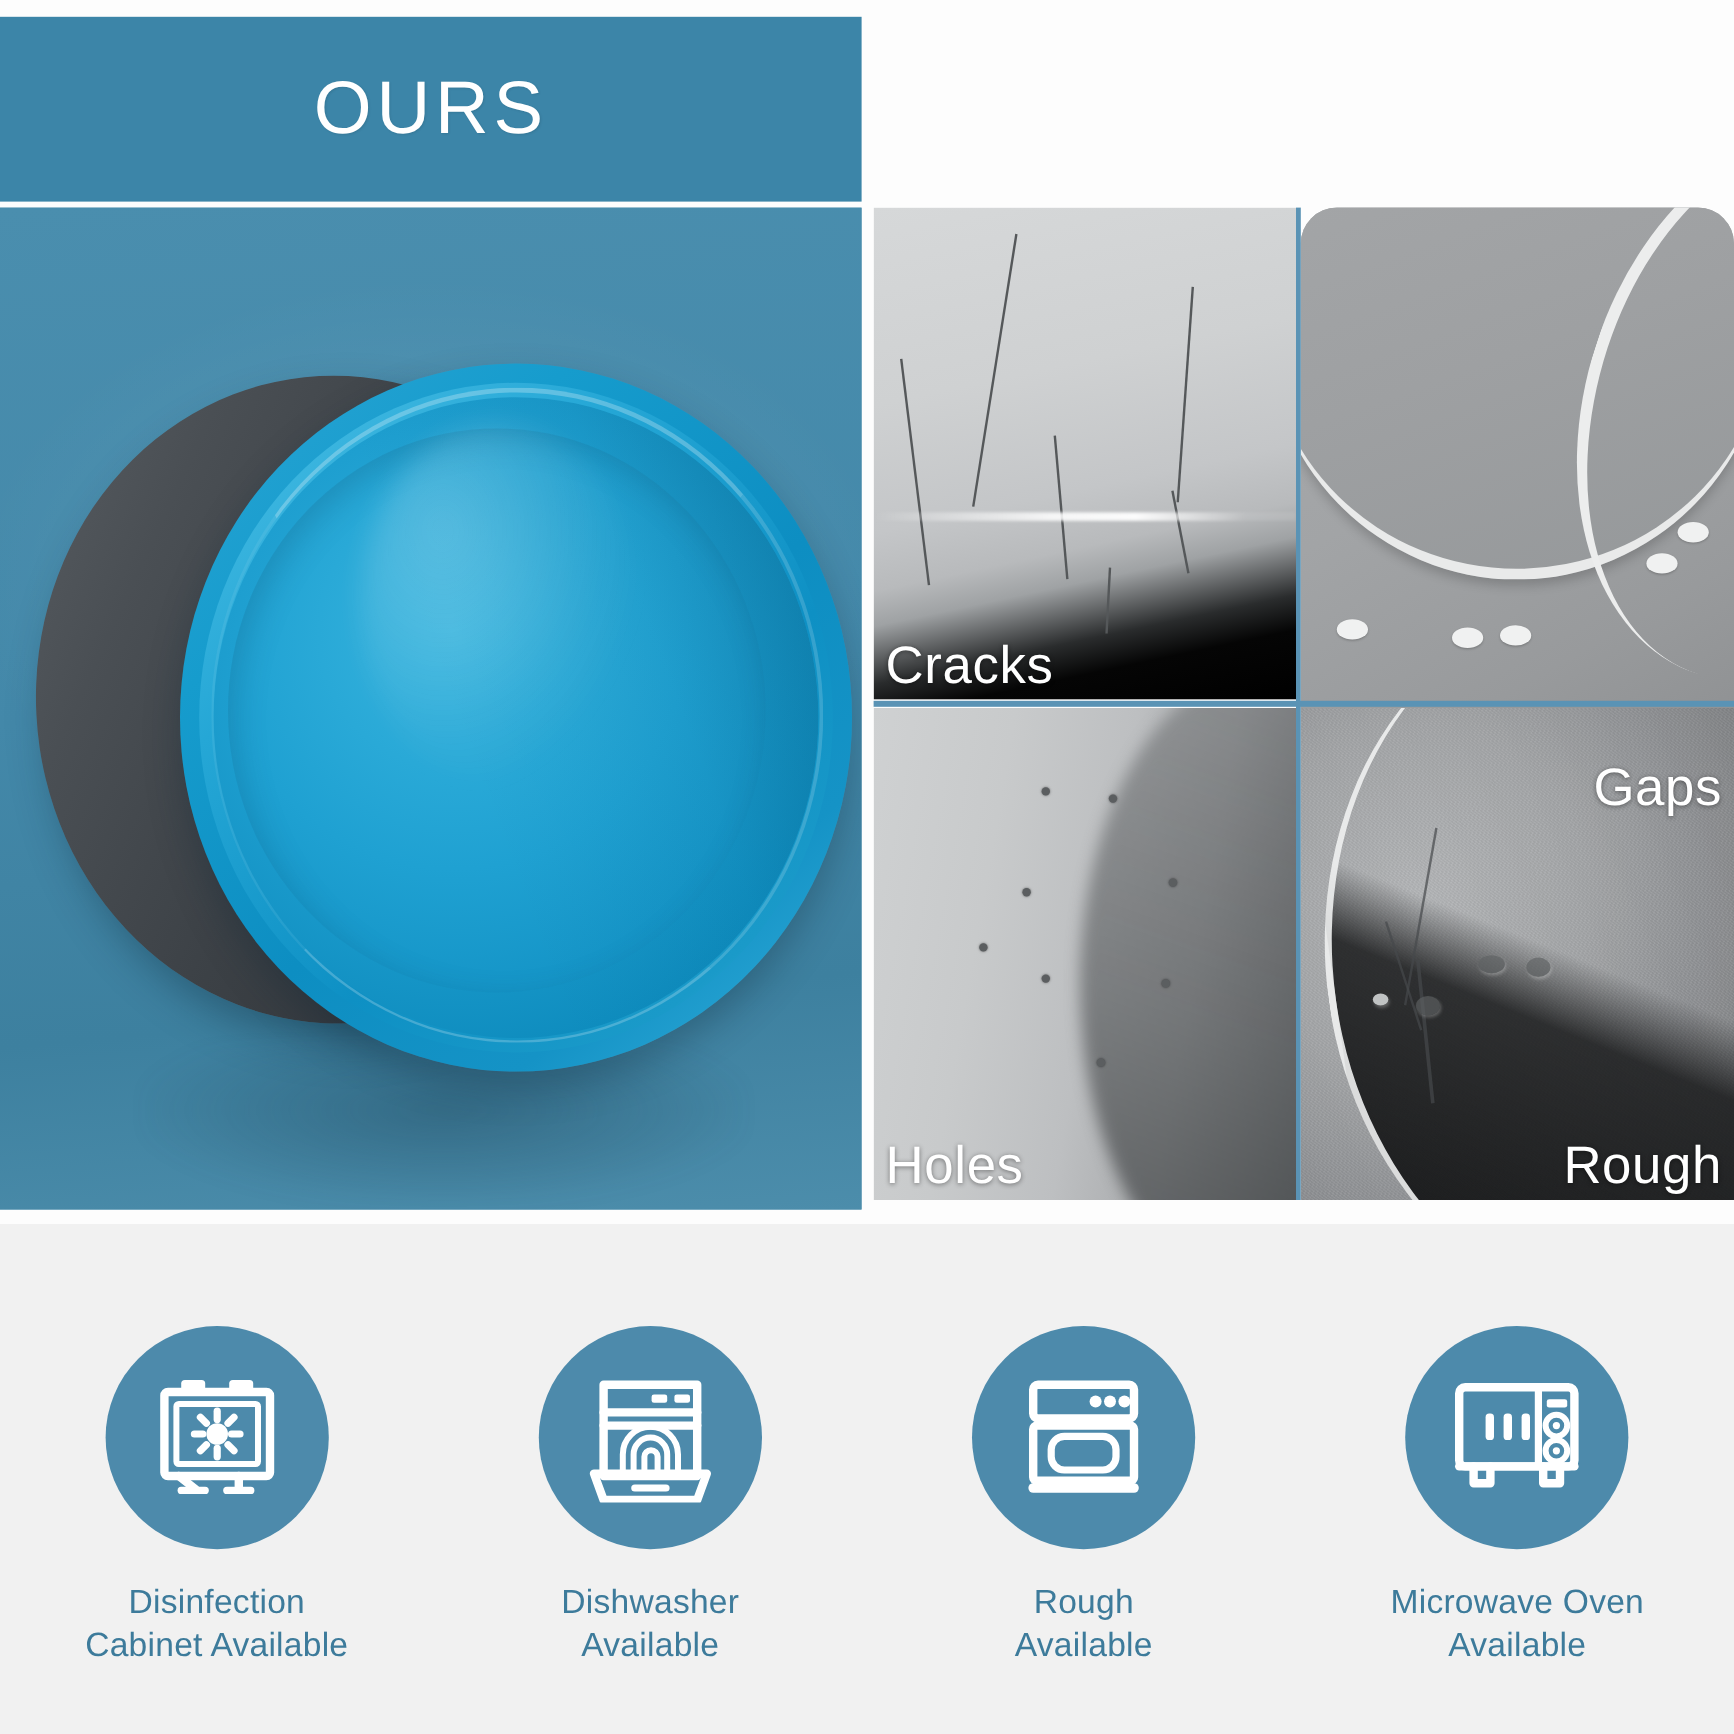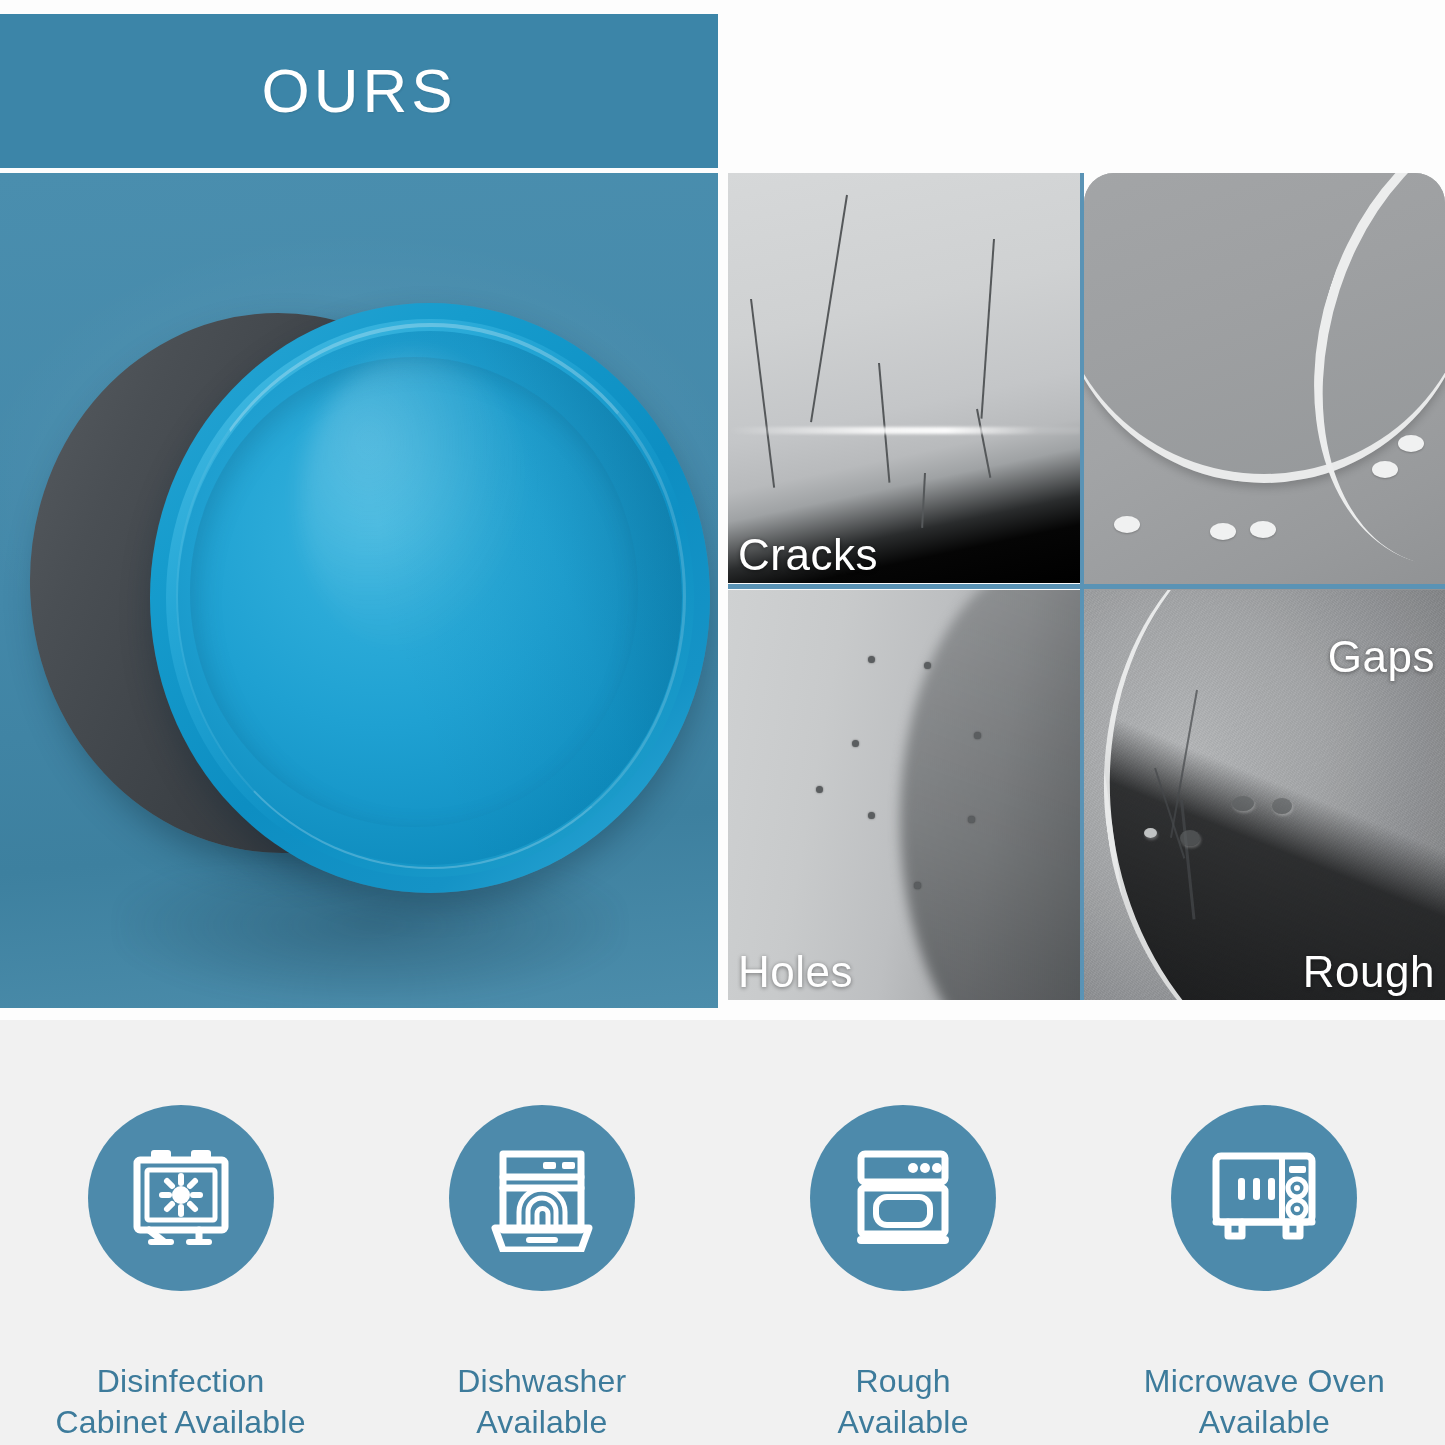--- a/index.html
+++ b/index.html
@@ -293,25 +293,24 @@
     width:186px; height:186px;
     border-radius:50%;
     background:#4d8aab;
     display:flex; align-items:center; justify-content:center;
     margin-bottom:26px;
   }
   .icon-circle svg { display:block; }
   .feature-label {
     text-align:center;
     color:#3d7b9b;
-    font-size:32px;
+    font-size:28px;
     line-height:1.27;
     letter-spacing:0.2px;
     white-space:pre-line;
-    margin-top:44px;
   }
 </style>
 </head>
 <body>
 
 <div class="page">
 
   <div class="hdr-ours">
     <span class="hdr-text">OURS</span>
   </div>

